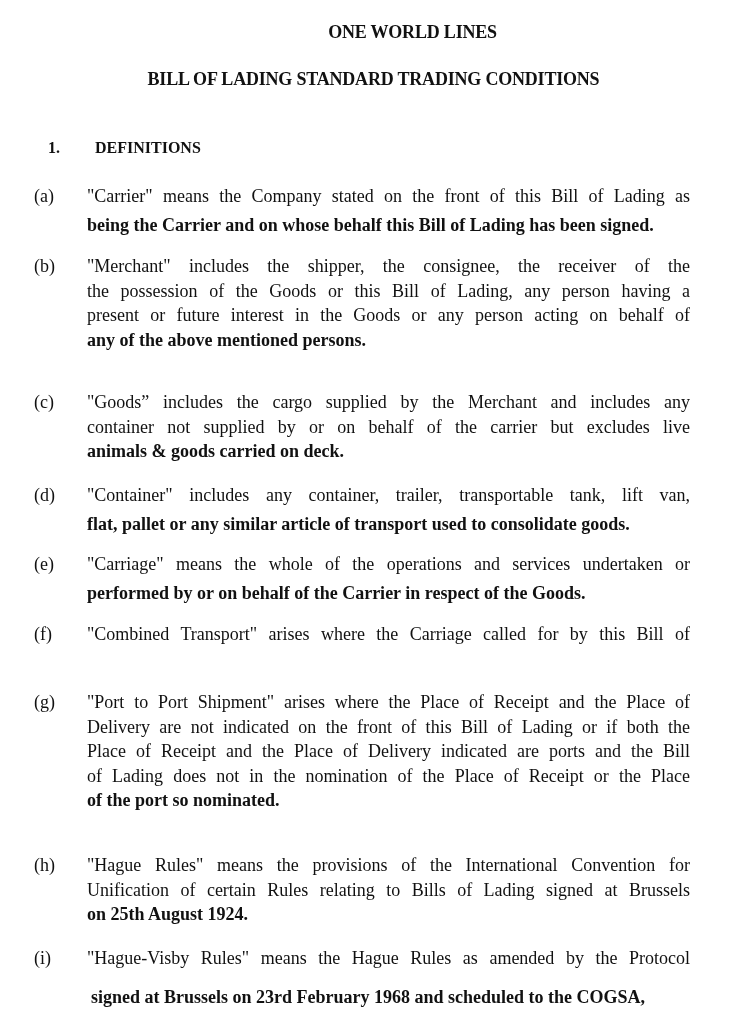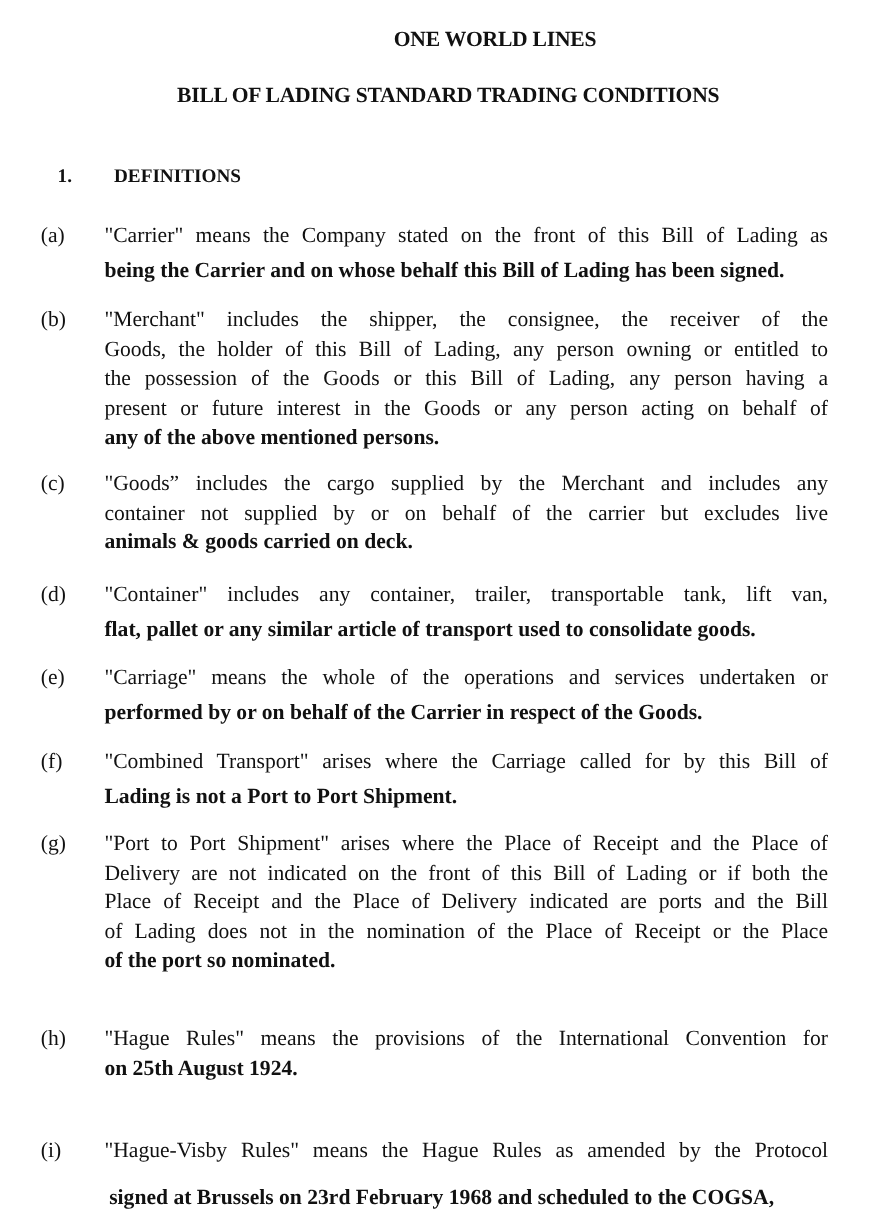--- a/index.html
+++ b/index.html
@@ -108,21 +108,20 @@
     <div class="body">
       <span class="line"><span class="line-inner">"Carrier" means the Company stated on the front of this Bill of Lading as</span></span>
       <span class="line last"><span class="line-inner">being the Carrier and on whose behalf this Bill of Lading has been signed.</span></span>
     </div>
   </div>
 
   <div class="def" id="def-b">
     <span class="label">(b)</span>
     <div class="body">
       <span class="line"><span class="line-inner">"Merchant" includes the shipper, the consignee, the receiver of the</span></span>
-      <span class="line"><span class="line-inner">Goods, the holder of this Bill of Lading, any person owning or entitled to</span></span>
       <span class="line"><span class="line-inner">the possession of the Goods or this Bill of Lading, any person having a</span></span>
       <span class="line"><span class="line-inner">present or future interest in the Goods or any person acting on behalf of</span></span>
       <span class="line last"><span class="line-inner">any of the above mentioned persons.</span></span>
     </div>
   </div>
 
   <div class="def" id="def-c">
     <span class="label">(c)</span>
     <div class="body">
       <span class="line"><span class="line-inner">"Goods” includes the cargo supplied by the Merchant and includes any</span></span>
@@ -144,39 +143,39 @@
     <div class="body">
       <span class="line"><span class="line-inner">"Carriage" means the whole of the operations and services undertaken or</span></span>
       <span class="line last"><span class="line-inner">performed by or on behalf of the Carrier in respect of the Goods.</span></span>
     </div>
   </div>
 
   <div class="def loose" id="def-f">
     <span class="label">(f)</span>
     <div class="body">
       <span class="line"><span class="line-inner">"Combined Transport" arises where the Carriage called for by this Bill of</span></span>
-      <span class="line last"><span class="line-inner">Lading is not a Port to Port Shipment.</span></span>
     </div>
   </div>
 
   <div class="def" id="def-g">
     <span class="label">(g)</span>
     <div class="body">
       <span class="line"><span class="line-inner">"Port to Port Shipment" arises where the Place of Receipt and the Place of</span></span>
       <span class="line"><span class="line-inner">Delivery are not indicated on the front of this Bill of Lading or if both the</span></span>
       <span class="line"><span class="line-inner">Place of Receipt and the Place of Delivery indicated are ports and the Bill</span></span>
       <span class="line"><span class="line-inner">of Lading does not in the nomination of the Place of Receipt or the Place</span></span>
       <span class="line last"><span class="line-inner">of the port so nominated.</span></span>
     </div>
   </div>
 
   <div class="def" id="def-h">
     <span class="label">(h)</span>
     <div class="body">
       <span class="line"><span class="line-inner">"Hague Rules" means the provisions of the International Convention for</span></span>
+      <span class="line"><span class="line-inner">Unification of certain Rules relating to Bills of Lading signed at Brussels</span></span>
       <span class="line last"><span class="line-inner">on 25th August 1924.</span></span>
     </div>
   </div>
 
   <div class="def loose" id="def-i">
     <span class="label">(i)</span>
     <div class="body">
       <span class="line"><span class="line-inner">"Hague-Visby Rules" means the Hague Rules as amended by the Protocol</span></span>
       <span class="line last indent"><span class="line-inner">signed at Brussels on 23rd February 1968 and scheduled to the COGSA,</span></span>
     </div>

